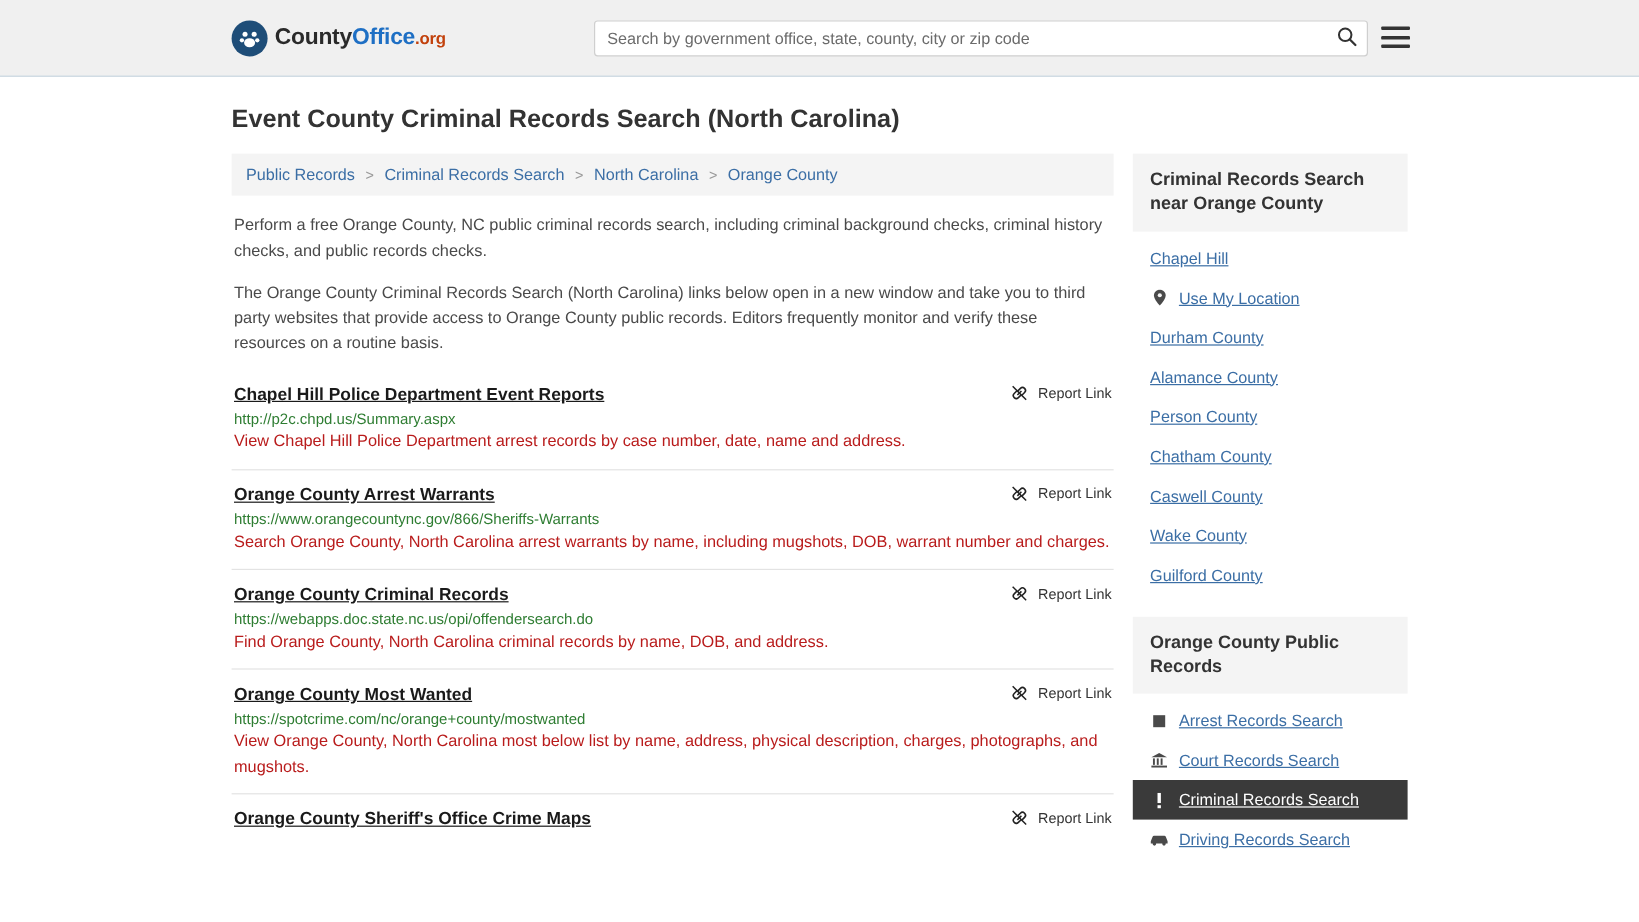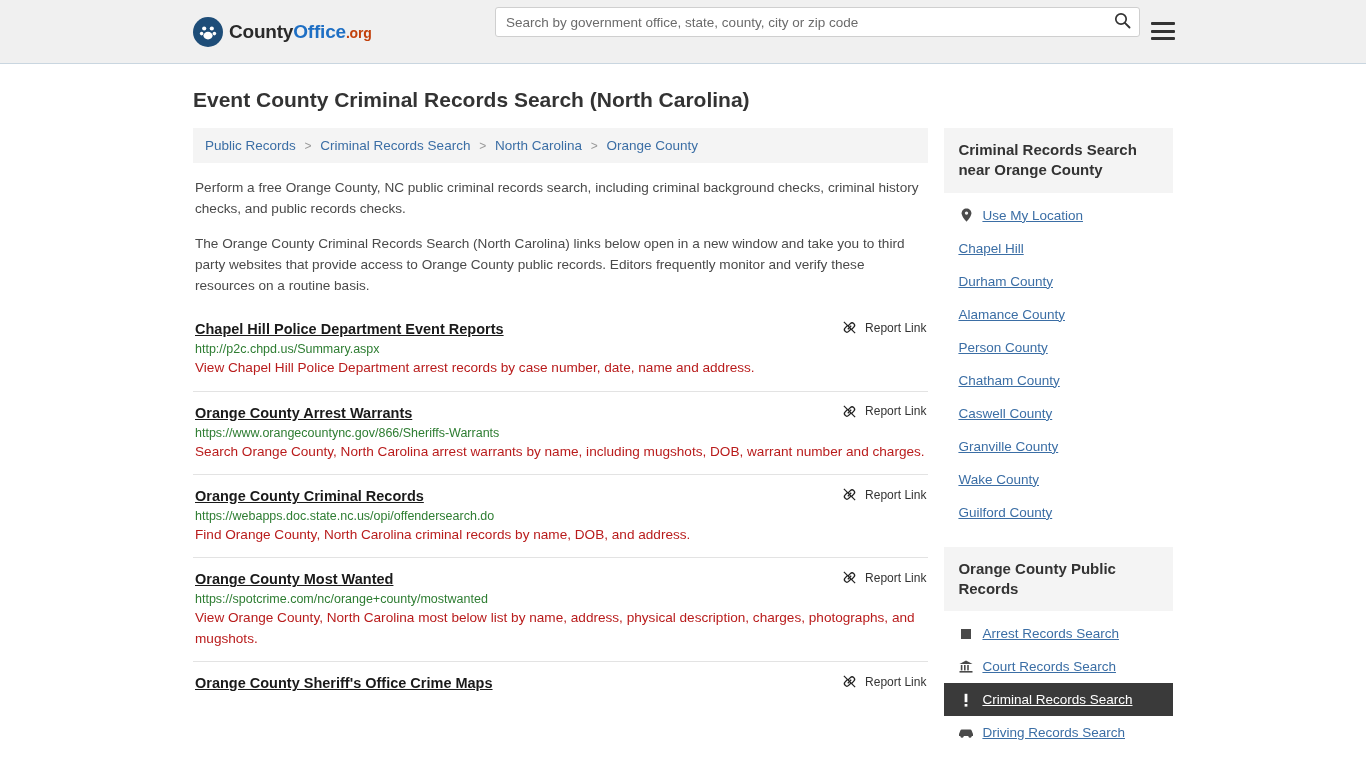--- a/index.html
+++ b/index.html
@@ -37,21 +37,21 @@
   }
   .logo-mark svg { display:block; }
   .logo-text { font-size: 19px; font-weight: bold; letter-spacing: -0.2px; }
   .logo-text .county { color: #2a2a2a; }
   .logo-text .office { color: #1e6fc4; }
   .logo-text .org { color: #c2410c; font-weight: bold; font-size: 14px; }
 
   .search-wrap {
     position: absolute;
     left: 495px;
-    top: 7px;
+    top: 17px;
     width: 645px;
     height: 30px;
     background: #ffffff;
     border: 1px solid #cfcfcf;
     border-radius: 3px;
     display: flex;
     align-items: center;
   }
   .search-input {
     border: 0;
@@ -353,50 +353,47 @@
 
       </div>
     </div>
 
     <div class="side-col">
 
       <div class="side-box">
         <div class="side-head">Criminal Records Search near Orange County</div>
         <div class="side-list">
 
+          <div class="side-item no-icon">
+            <span class="lbl">Chapel Hill</span>
+          </div>
+
           <div class="side-item">
             <span class="ic">
               <svg width="11" height="14" viewBox="0 0 11 14">
                 <path d="M5.5 0.4 C2.7 0.4 0.6 2.5 0.6 5.2 C0.6 8.6 5.5 13.6 5.5 13.6 C5.5 13.6 10.4 8.6 10.4 5.2 C10.4 2.5 8.3 0.4 5.5 0.4 Z" fill="#4a4a4a"></path>
                 <circle cx="5.5" cy="5.1" r="1.7" fill="#f4f4f4"></circle>
               </svg>
             </span>
             <span class="lbl">Use My Location</span>
           </div>
-
-          <div class="side-item no-icon">
-            <span class="lbl">Chapel Hill</span>
-          </div>
           <div class="side-item no-icon">
             <span class="lbl">Durham County</span>
           </div>
           <div class="side-item no-icon">
             <span class="lbl">Alamance County</span>
           </div>
           <div class="side-item no-icon">
             <span class="lbl">Person County</span>
           </div>
           <div class="side-item no-icon">
             <span class="lbl">Chatham County</span>
           </div>
           <div class="side-item no-icon">
             <span class="lbl">Caswell County</span>
-          </div>
-          <div class="side-item no-icon">
-            <span class="lbl">Granville County</span>
           </div>
           <div class="side-item no-icon">
             <span class="lbl">Wake County</span>
           </div>
           <div class="side-item no-icon">
             <span class="lbl">Guilford County</span>
           </div>
         </div>
       </div>
 

